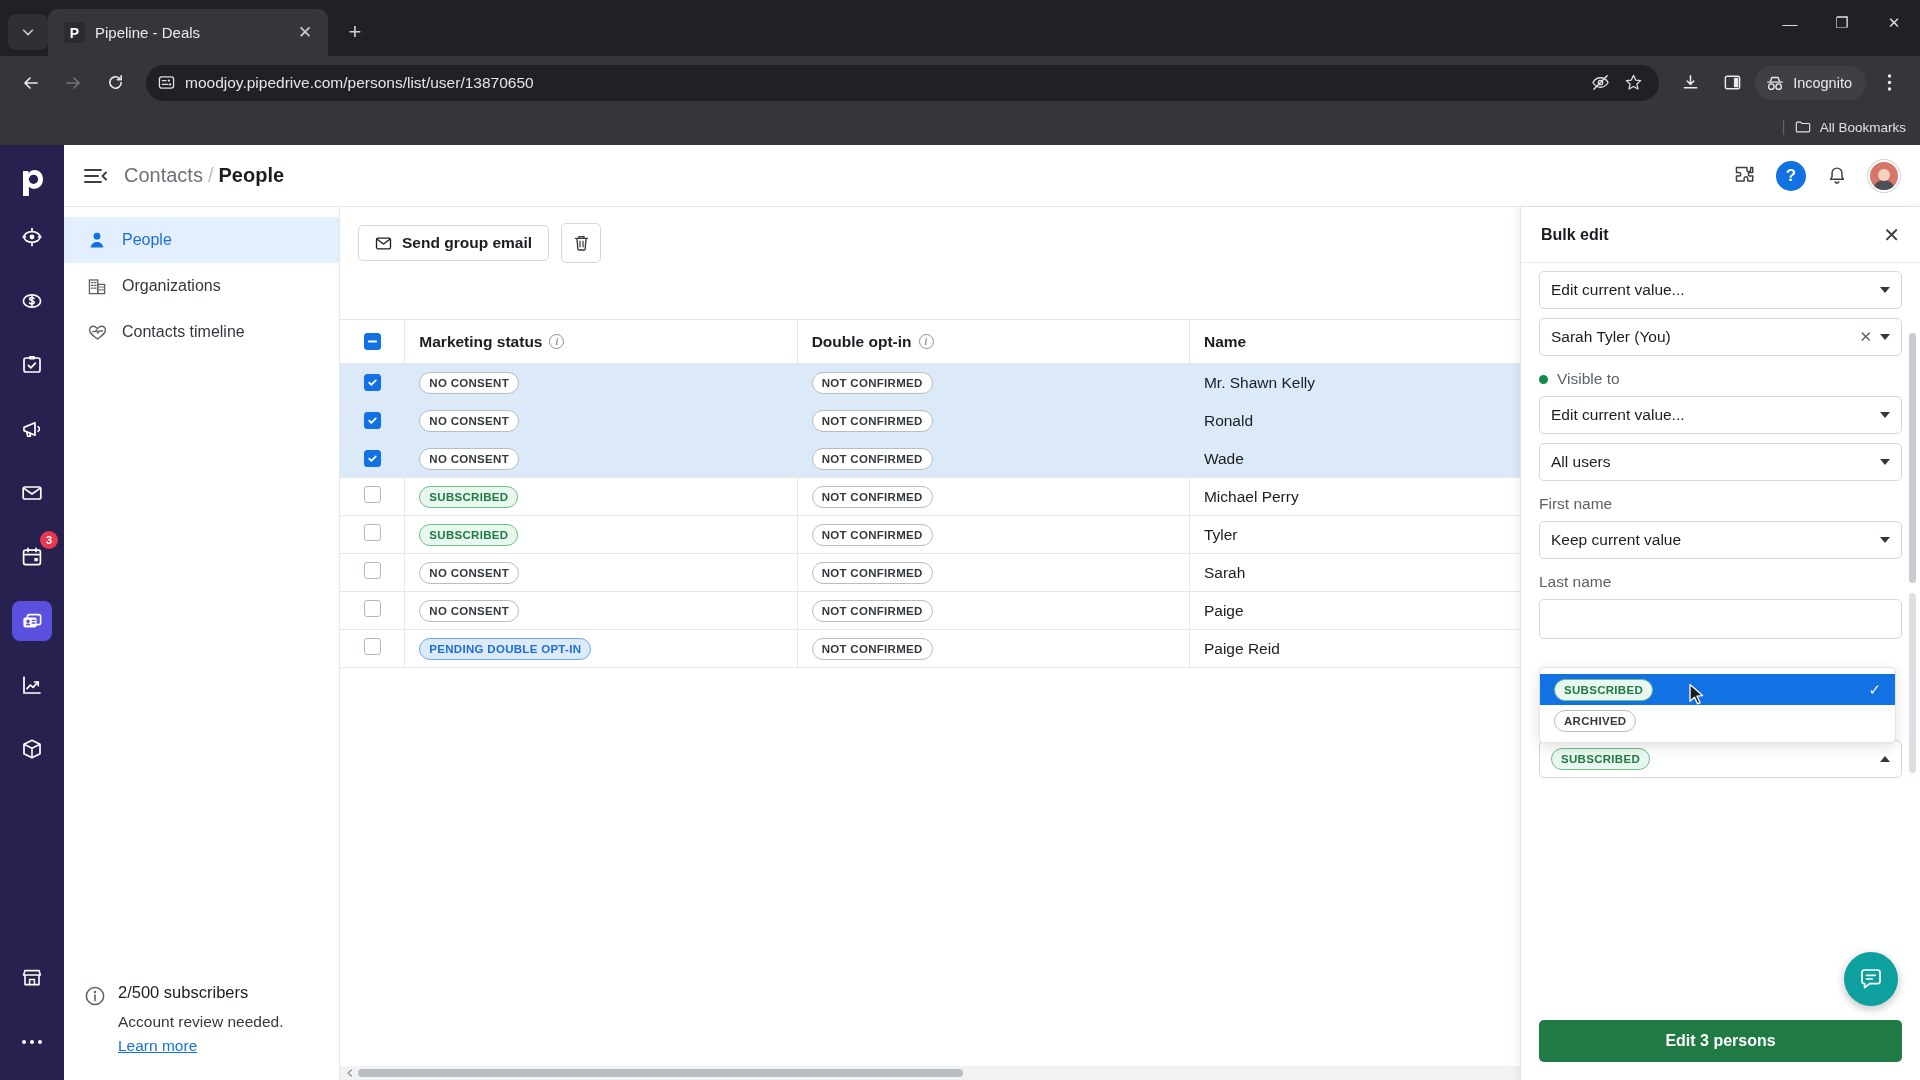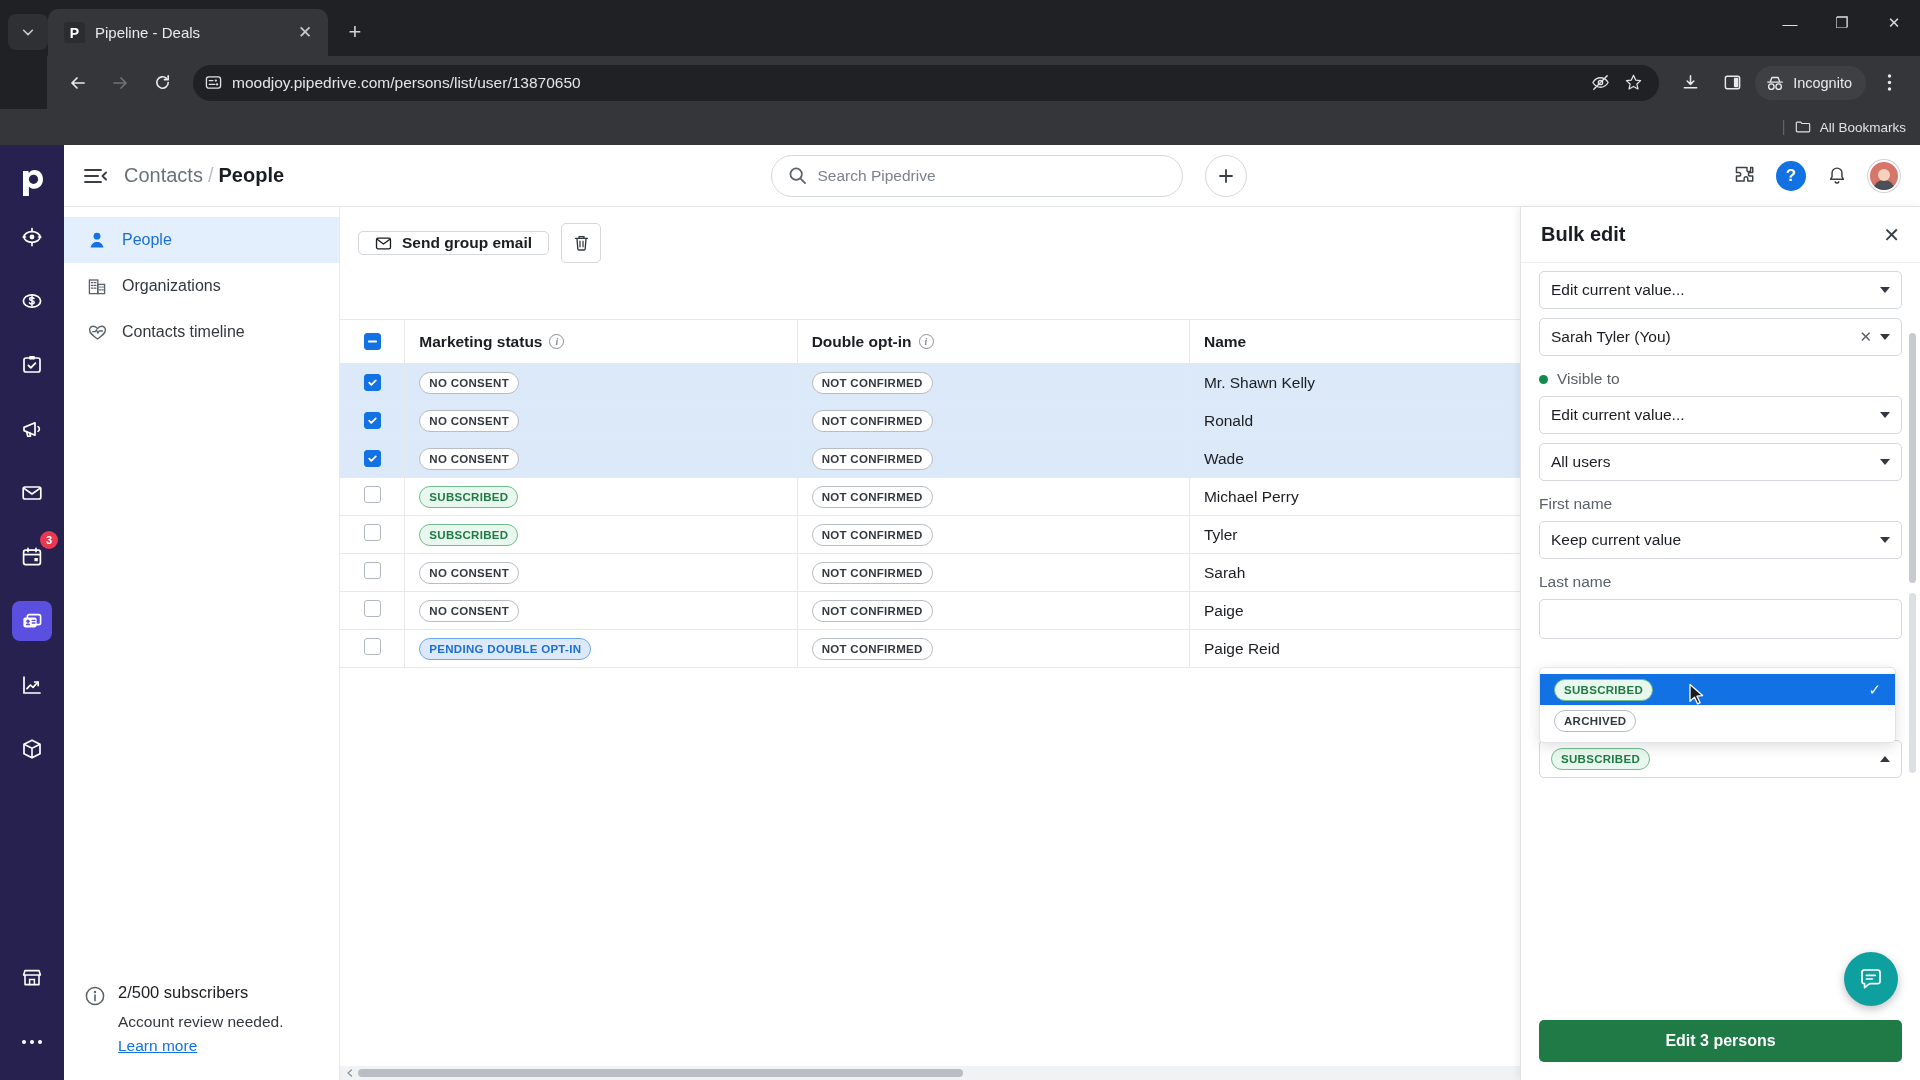--- a/index.html
+++ b/index.html
@@ -34,21 +34,21 @@
   .tab .title { color: #e8eaed; font-size: 15px; white-space: nowrap; flex: 1; }
   .tab .closex { color: #c9cbcf; font-size: 17px; width: 22px; text-align: center; }
   .newtab { width: 34px; height: 34px; margin: 0 0 7px 10px; color: #cdd0d4;
     font-size: 22px; display: flex; align-items: center; justify-content: center; }
   .winbtns { position: absolute; right: 0; top: 0; height: 46px; display: flex; }
   .winbtn { width: 52px; height: 46px; display: flex; align-items: center;
     justify-content: center; color: #dadce0; font-size: 15px; }
 
   .toolbar {
     height: 53px; background: #35363a; display: flex; align-items: center;
-    padding: 0 12px; gap: 4px; flex: none; margin-left: 47px;
+    padding: 0 12px; gap: 4px; flex: none;
   }
   .navbtn { width: 38px; height: 38px; border-radius: 50%; display: flex;
     align-items: center; justify-content: center; color: #e8eaed; flex: none; }
   .navbtn.dim { color: #6f7175; }
   .omnibox {
     flex: 1; height: 36px; background: #202124; border-radius: 18px; margin: 0 8px;
     display: flex; align-items: center; padding: 0 12px; gap: 10px; min-width: 0;
   }
   .omnibox .url { color: #e3e5e8; font-size: 15.5px; white-space: nowrap;
     overflow: hidden; text-overflow: ellipsis; }
@@ -146,21 +146,21 @@
   .subscriber-box { padding: 18px 22px 22px 20px; display: flex; gap: 12px; }
   .subscriber-box .ic { color: #5b6169; flex: none; margin-top: 2px; }
   .sub-title { font-size: 16.5px; color: #1a1d21; margin-bottom: 8px; }
   .sub-text { font-size: 15.5px; color: #33383e; line-height: 1.55; }
   .sub-text a { color: #1271e3; text-decoration: underline; margin-top: 32px; }
 
   
   .table-area { flex: 1; display: flex; flex-direction: column; min-width: 0; background: #fff; position: relative; }
   .table-toolbar { padding: 16px 22px 0 18px; display: flex; align-items: center; gap: 12px; }
   .btn-outline {
-    height: 24px; border: 1px solid #d4d7dc; border-radius: 5px; background: #fff;
+    height: 36px; border: 1px solid #d4d7dc; border-radius: 5px; background: #fff;
     display: flex; align-items: center; gap: 10px; padding: 0 16px;
     font-size: 15.5px; color: #1a1d21; font-weight: bold; white-space: nowrap;
   }
   .btn-icon-only {
     width: 40px; height: 40px; border: 1px solid #d4d7dc; border-radius: 5px; background: #fff;
     display: flex; align-items: center; justify-content: center; color: #33383e; flex: none;
   }
   .toolbar-spacer { flex: 1; }
   .btn-dots {
     width: 40px; height: 40px; border: 1px solid #e1e3e7; border-radius: 5px; background: #fff;
@@ -220,21 +220,21 @@
   
   .panel {
     position: absolute; right: 0; top: 0; bottom: 0; width: 400px; background: #fff;
     border-left: 1px solid #e1e3e7; box-shadow: -2px 0 8px rgba(0,0,0,.07);
     display: flex; flex-direction: column; z-index: 20;
   }
   .panel-head {
     height: 56px; display: flex; align-items: center; padding: 0 20px; flex: none;
     border-bottom: 1px solid #eceef0;
   }
-  .panel-title { font-size: 20px; font-weight: bold; color: #1a1d21; }
+  .panel-title { font-size: 16px; font-weight: bold; color: #1a1d21; }
   .panel-close { margin-left: auto; color: #3a3f45; font-size: 20px; }
   .panel-body { flex: 1; overflow: hidden; padding: 8px 18px 0 18px; position: relative; }
   .field { margin-bottom: 14px; }
   .field-label {
     font-size: 15.5px; color: #5b6169; margin-bottom: 8px; display: flex;
     align-items: center; gap: 9px;
   }
   .dot-green { width: 9px; height: 9px; border-radius: 50%; background: #128a4d; flex: none; }
   .select {
     height: 38px; border: 1px solid #d4d7dc; border-radius: 5px; background: #fff;
@@ -482,34 +482,20 @@
       <div class="topbar">
         <span class="hamburger">
           <svg width="24" height="18" viewBox="0 0 24 18">
               <path d="M1 3h16M1 9h13M1 15h16" stroke="currentColor" stroke-width="1.9" stroke-linecap="round"></path>
               <path d="M22 5.5L18.5 9l3.5 3.5" stroke="currentColor" stroke-width="1.9" fill="none" stroke-linecap="round" stroke-linejoin="round"></path>
             </svg>
         </span>
         <span class="breadcrumb">
           <span>Contacts</span><span class="slash">/</span><b>People</b>
         </span>
-        <div class="searchwrap">
-          <div class="searchbox">
-            <svg width="19" height="19" viewBox="0 0 20 20" style="color:#5b6169">
-                <circle cx="8.6" cy="8.6" r="6" stroke="currentColor" stroke-width="1.8" fill="none"></circle>
-                <path d="M13.2 13.2L18 18" stroke="currentColor" stroke-width="1.8" stroke-linecap="round"></path>
-              </svg>
-            <span class="ph">Search Pipedrive</span>
-          </div>
-          <div class="plusbtn">
-            <svg width="20" height="20" viewBox="0 0 20 20">
-                <path d="M10 4v12M4 10h12" stroke="currentColor" stroke-width="1.8" stroke-linecap="round"></path>
-              </svg>
-          </div>
-        </div>
         <div class="top-right">
           <span class="tbicon" style="color:#3a3f45">
             <svg width="23" height="23" viewBox="0 0 24 24">
                 <path d="M9.4 3.6h5.2v2.6a1.9 1.9 0 1 0 3.8 0V3.6h2.2v5.2h-2.6a1.9 1.9 0 1 0 0 3.8h2.6v5.2h-5.2v-2.6a1.9 1.9 0 1 0-3.8 0v2.6H3.6v-5.2h2.6a1.9 1.9 0 1 0 0-3.8H3.6V3.6z" stroke="currentColor" stroke-width="1.5" fill="none" stroke-linejoin="round"></path>
               </svg>
           </span>
           <span class="circ-blue">?</span>
           <span class="tbicon" style="color:#3a3f45">
             <svg width="22" height="22" viewBox="0 0 24 24">
                 <path d="M12 3.4a5.4 5.4 0 0 1 5.4 5.4v3.8l1.6 3H5l1.6-3V8.8A5.4 5.4 0 0 1 12 3.4z" stroke="currentColor" stroke-width="1.6" fill="none" stroke-linejoin="round"></path>

